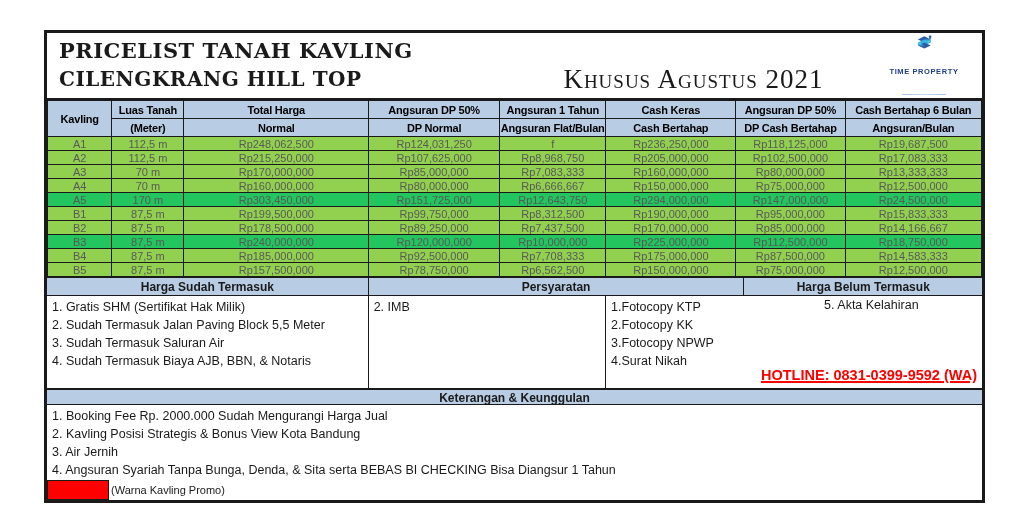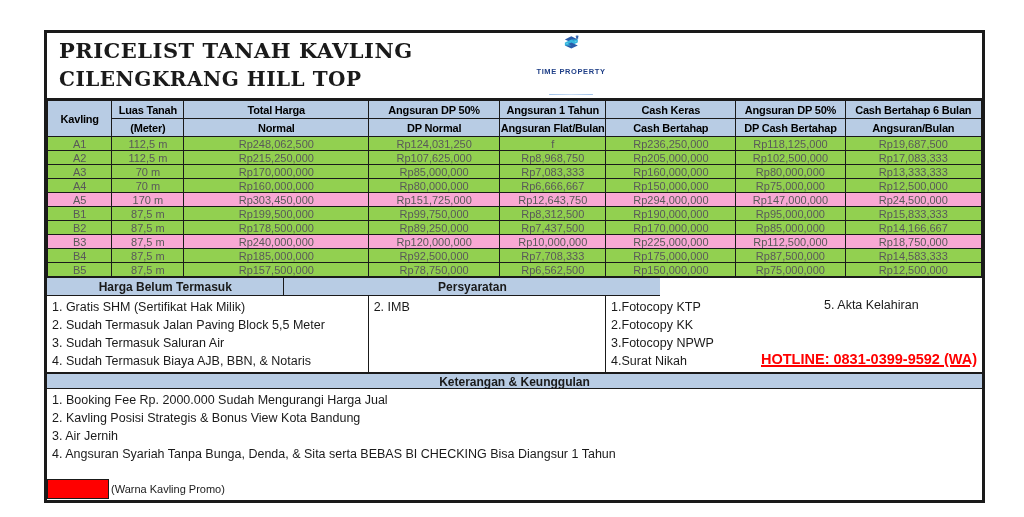--- a/index.html
+++ b/index.html
@@ -26,29 +26,29 @@
   .logo-tagline{width:44px;height:3px;margin-top:2px;border-radius:2px;
     background:linear-gradient(90deg,#9fc1e8,#c9dcf2,#9fc1e8);}
   
   table.price-table{width:100%;border-collapse:collapse;flex:none;table-layout:fixed;}
   .price-table th,.price-table td{border:1px solid var(--border-dark);text-align:center;
     white-space:nowrap;overflow:hidden;}
   .price-table th{background:var(--header-bg);font-weight:bold;font-size:11px;
     height:18px;letter-spacing:-.2px;color:#000;}
   .price-table td{font-size:11px;height:14px;color:var(--cell-text);}
   tr.row-green td{background:var(--booked-row-green);}
-  tr.row-white td{background:#f9a8d4;}
+  tr.row-white td{background:#22c55e;}
   
   .section-heads{display:flex;flex:none;border-top:1px solid var(--border-dark);}
   .section-head{background:var(--header-bg);font-weight:bold;font-size:12px;text-align:center;
     height:18px;line-height:18px;border-right:1px solid var(--border-dark);
     border-bottom:1px solid var(--border-dark);}
   .section-head:last-child{border-right:none;}
   .w-incl{width:34.4%;} .w-excl{width:25.4%;} .w-req{width:40.2%;}
-  .info-row{display:flex;flex:none;height:76px;}
+  .info-row{display:flex;flex:none;height:92px;}
   .info-cell{border-right:1px solid var(--border-dark);font-size:12.5px;padding:2px 0 0 5px;}
   .info-cell:last-child{border-right:none;}
   .list-line{line-height:18px;white-space:nowrap;}
   .req-cell{position:relative;}
   .req-right{position:absolute;left:58%;top:2px;font-size:12.5px;white-space:nowrap;}
   .hotline{position:absolute;right:5px;bottom:5px;color:var(--hotline-red);font-weight:bold;
     font-size:14.5px;text-decoration:underline;text-decoration-thickness:2px;white-space:nowrap;}
   
   .keterangan-head{flex:none;background:var(--header-bg);border-top:2px solid var(--border-dark);
     border-bottom:1px solid var(--border-dark);font-weight:bold;font-size:12px;text-align:center;
@@ -66,20 +66,21 @@
 </head>
 <body>
 
 <div class="sheet">
 
   <div class="title-bar">
     <div class="titles">
       <div class="title1">PRICELIST TANAH KAVLING</div>
       <div class="title2">CILENGKRANG HILL TOP</div>
     </div>
+    <div class="subtitle">Khusus Agustus 2021</div>
     <div class="logo">
       <svg width="62" height="44" viewBox="0 0 62 44">
         <path d="M44 4 L49 1 L54 4" fill="none" stroke="#2a5caa" stroke-width="1.5" style="stroke:var(--logo-dark-blue)"></path>
         <rect x="46" y="3" width="6" height="8" style="fill:var(--logo-dark-blue)"></rect>
         <polygon points="13,13 32,4 51,13 32,22" style="fill:var(--logo-dark-blue)"></polygon>
         <polygon points="13,22 32,13 51,22 32,31" style="fill:var(--logo-light-blue)"></polygon>
         <polygon points="13,31 32,22 51,31 32,40" style="fill:var(--logo-dark-blue)"></polygon>
         <polygon points="32,13 51,22 51,13" style="fill:var(--logo-light-blue)"></polygon>
         <polygon points="13,22 32,31 13,31" style="fill:var(--logo-light-blue)"></polygon>
       </svg>
@@ -218,22 +219,23 @@
           <td>Rp78,750,000</td>
           <td>Rp6,562,500</td>
           <td>Rp150,000,000</td>
           <td>Rp75,000,000</td>
           <td>Rp12,500,000</td>
         </tr>
       </tbody>
   </table>
 
   <div class="section-heads">
+    <div class="section-head w-incl">Harga Sudah Termasuk</div>
+    <div class="section-head w-req">Persyaratan</div>
     <div class="section-head w-excl">Harga Belum Termasuk</div>
-    <div class="section-head w-req">Persyaratan</div>
   </div>
 
   <div class="info-row">
     <div class="info-cell w-incl">
         <div class="list-line">1. Gratis SHM (Sertifikat Hak Milik)</div>
         <div class="list-line">2. Sudah Termasuk Jalan Paving Block 5,5 Meter</div>
         <div class="list-line">3. Sudah Termasuk Saluran Air</div>
         <div class="list-line">4. Sudah Termasuk Biaya AJB, BBN, &amp; Notaris</div>
       </div>
     <div class="info-cell w-excl">

